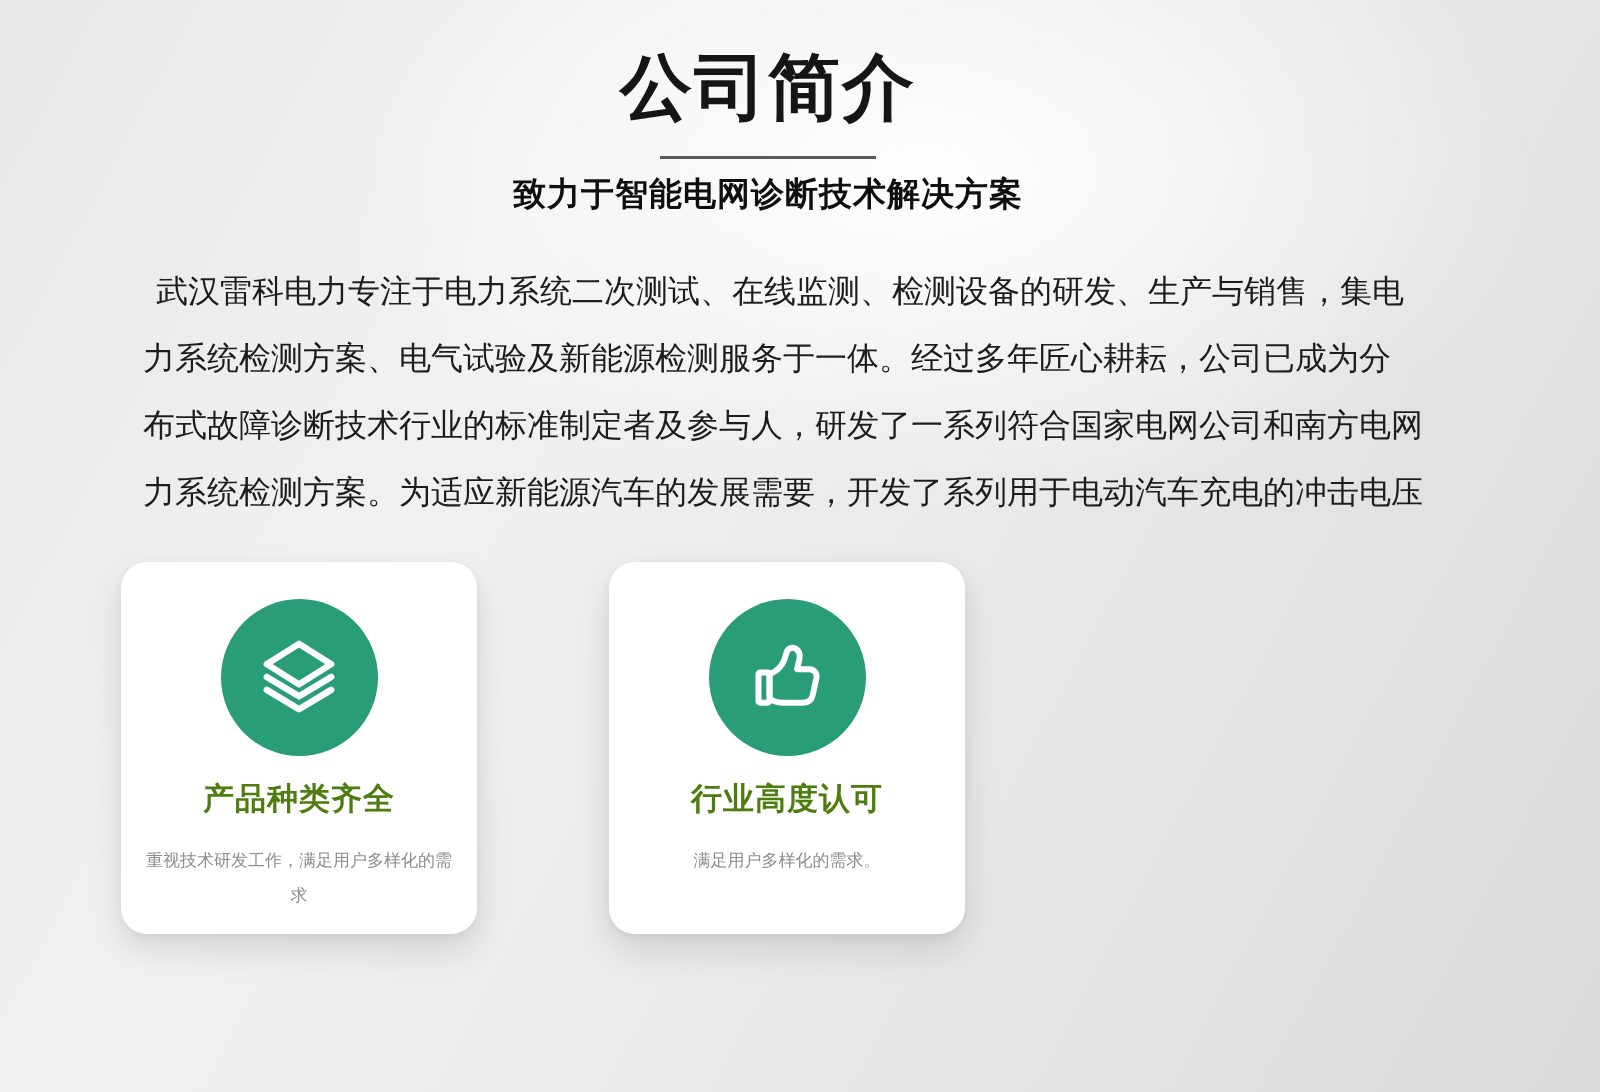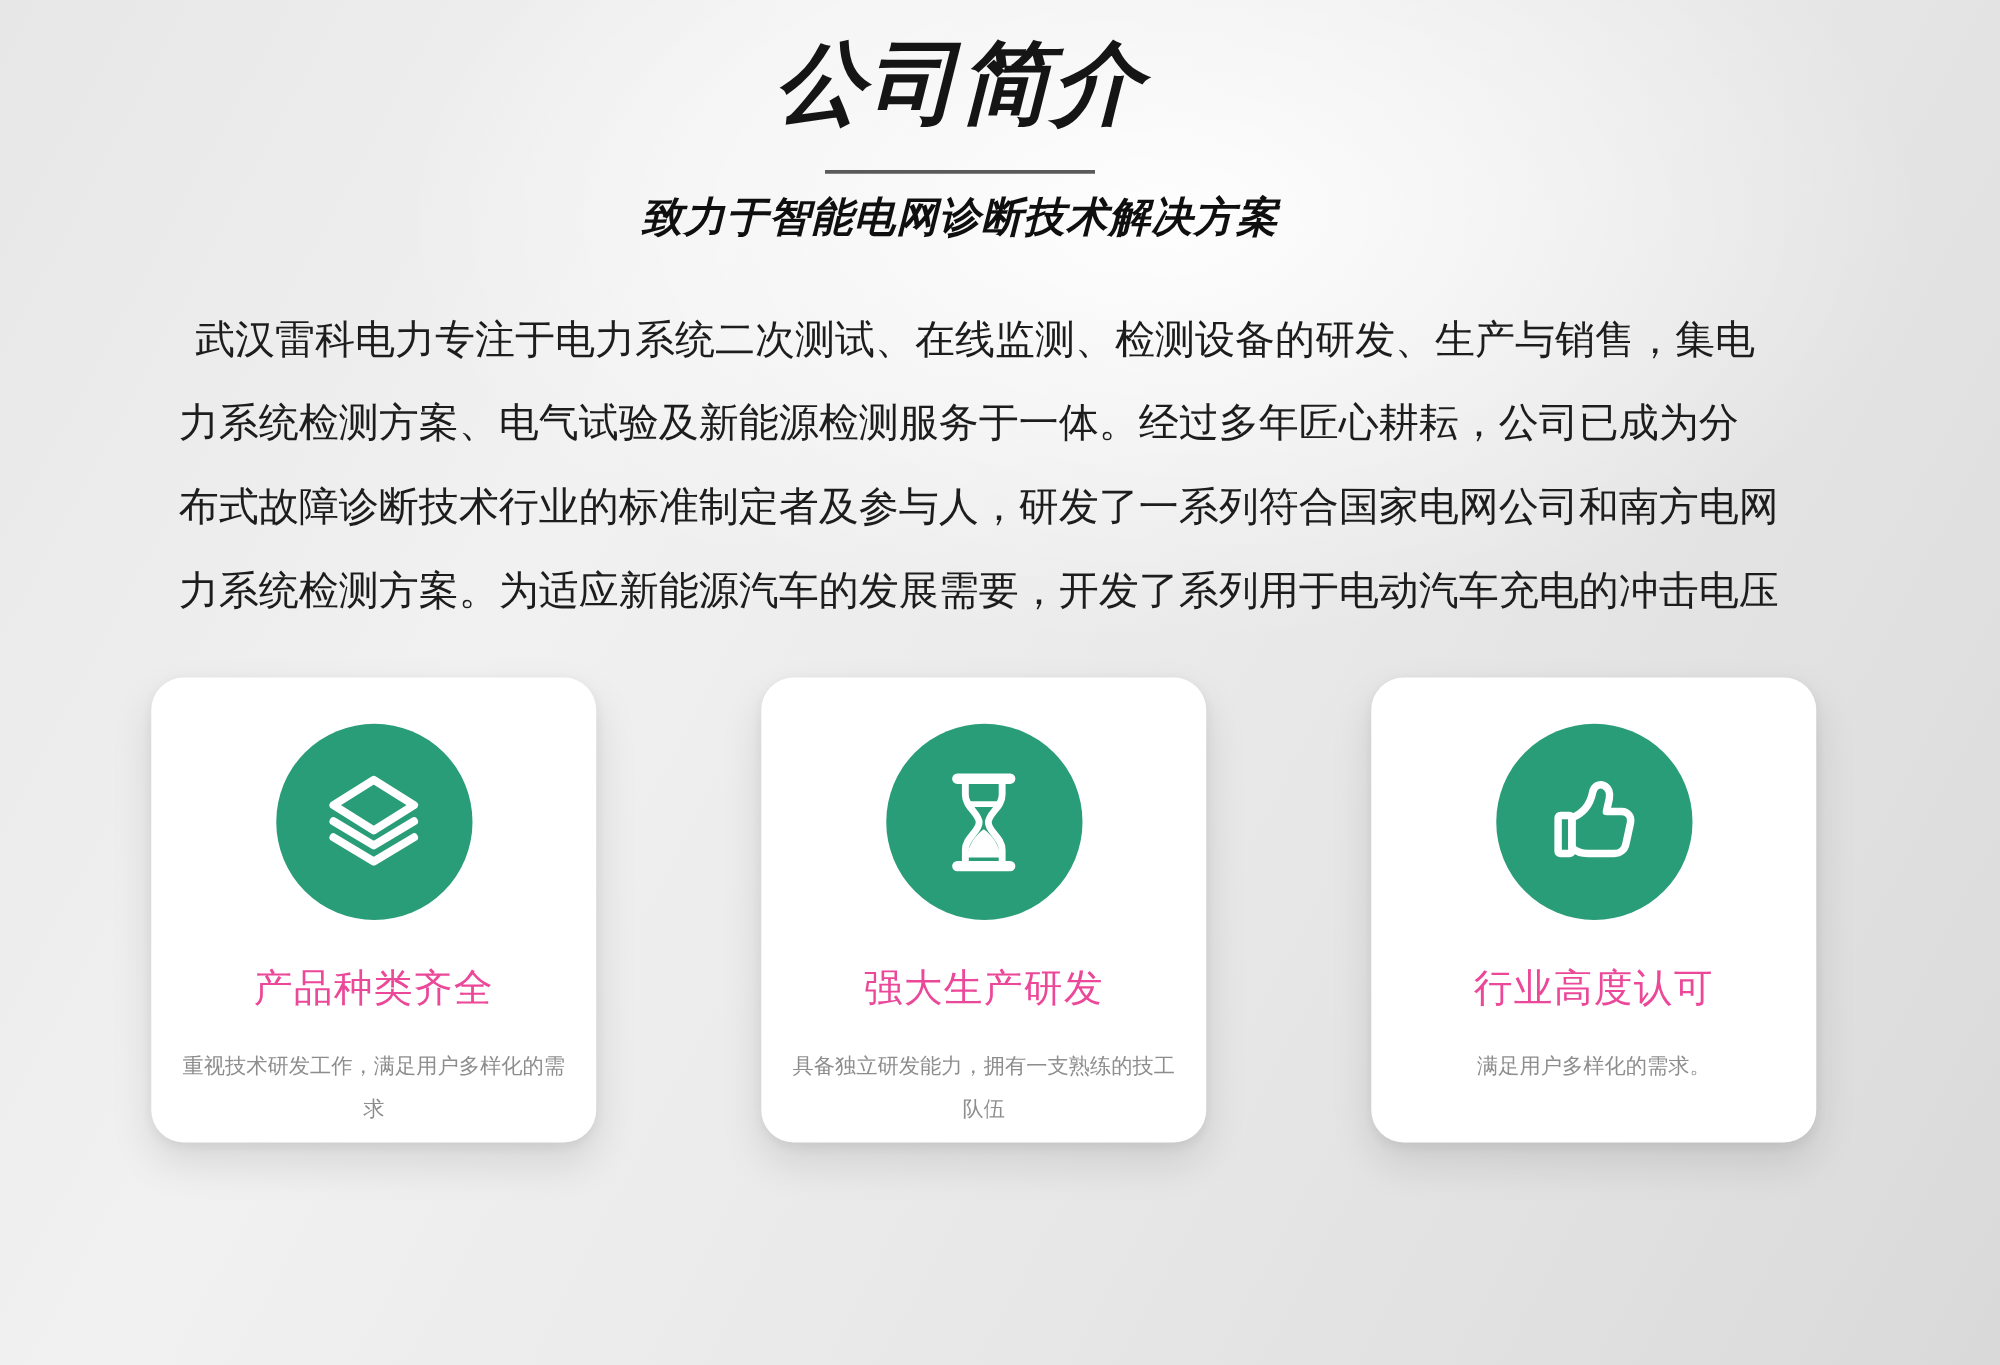--- a/index.html
+++ b/index.html
@@ -6,21 +6,21 @@
   html,body { width:1600px; height:1092px; }
   body {
     font-family:"Liberation Sans","DejaVu Sans",sans-serif;
     color:#1b1b1b;
     overflow:hidden;
     background:
       radial-gradient(900px 500px at 58% 16%, rgba(255,255,255,0.95) 0%, rgba(255,255,255,0) 68%),
       linear-gradient(118deg, #e7e7e7 0%, #f1f1f1 30%, #e9e9e9 58%, #dfdfdf 86%, #d9d9d9 100%);
   }
 
-  .hero { width:1536px; text-align:center; padding-top:24px;font-style:italic; }
+  .hero { width:1536px; text-align:center; padding-top:44px; }
   .page-title {
     font-size:72px; line-height:1.2; font-weight:600;
     color:#151515; letter-spacing:2px;
   }
   .divider {
     width:216px; height:3px; background:#5a5a5a;
     margin:26px auto 0;
   }
   .subtitle {
     margin-top:15px; font-size:33px; line-height:1.2;
@@ -43,22 +43,22 @@
     border-radius:26px; text-align:center; padding-top:37px;
     box-shadow: 0 16px 34px rgba(0,0,0,0.11), 0 3px 9px rgba(0,0,0,0.06);
   }
   .icon-circle {
     width:157px; height:157px; border-radius:50%;
     background:#299c78; margin:0 auto;
     display:flex; align-items:center; justify-content:center;
   }
   .icon-circle svg { width:92px; height:92px; display:block; }
   .card-title {
-    margin-top:34px; font-size:31px; font-weight:400;
-    color:#ec4899; letter-spacing:1px;
+    margin-top:22px; font-size:31px; font-weight:700;
+    color:#4d7c0f; letter-spacing:1px;
   }
   .card-desc {
     margin:23px auto 0; width:308px;
     font-size:17px; line-height:35px; color:#8d8d8d;
   }
 </style>
 </head>
 <body>
 
 <div class="page">
@@ -83,34 +83,20 @@
         <svg viewBox="0 0 100 100" fill="none" stroke="#ffffff" stroke-width="7" stroke-linejoin="round" stroke-linecap="round">
           <path d="M50 14 L85 36 L50 58 L15 36 Z"></path>
           <path d="M15 50 L50 71 L85 50"></path>
           <path d="M15 64 L50 85 L85 64"></path>
         </svg>
       </div>
       <div class="card-title">产品种类齐全</div>
       <div class="card-desc">重视技术研发工作，满足用户多样化的需求</div>
     </div>
 
-    <div class="card">
-      <div class="icon-circle" style="background: rgb(41, 156, 120);">
-        <svg viewBox="0 0 100 100" fill="none" stroke="#ffffff" stroke-linejoin="round" stroke-linecap="round">
-          <line x1="27" y1="13" x2="73" y2="13" stroke-width="9"></line>
-          <line x1="27" y1="89" x2="73" y2="89" stroke-width="9"></line>
-          <path d="M34 17 V27 C34 38 46 43 46 51 C46 59 34 64 34 75 V85" stroke-width="6"></path>
-          <path d="M66 17 V27 C66 38 54 43 54 51 C54 59 66 64 66 75 V85" stroke-width="6"></path>
-          <line x1="38" y1="35" x2="62" y2="35" stroke-width="5"></line>
-          <path d="M50 57 C57 62 63.5 70 64.5 81.5 L35.5 81.5 C36.5 70 43 62 50 57 Z" fill="#ffffff" stroke="none"></path>
-        </svg>
-      </div>
-      <div class="card-title">强大生产研发</div>
-      <div class="card-desc">具备独立研发能力，拥有一支熟练的技工队伍</div>
-    </div>
 
     <div class="card">
       <div class="icon-circle" style="background: rgb(41, 156, 120);">
         <svg viewBox="0 0 100 100" fill="none" stroke="#ffffff" stroke-width="6.5" stroke-linejoin="round" stroke-linecap="round">
           <rect x="19" y="45" width="12" height="33" rx="2"></rect>
           <path d="M31 73 V47 C41 43 47 35 49 25 C50 19.5 54.5 16.8 59 19 C63 21 64.5 25.5 63.5 30.5 L61 41.5 H74.5 C79.5 41.5 83 46 82 51 L78 69.5 C77 74.6 73 78 68 78 H45 C40 78 34.5 76.3 31 73 Z"></path>
         </svg>
       </div>
       <div class="card-title">行业高度认可</div>
       <div class="card-desc">满足用户多样化的需求。</div>

